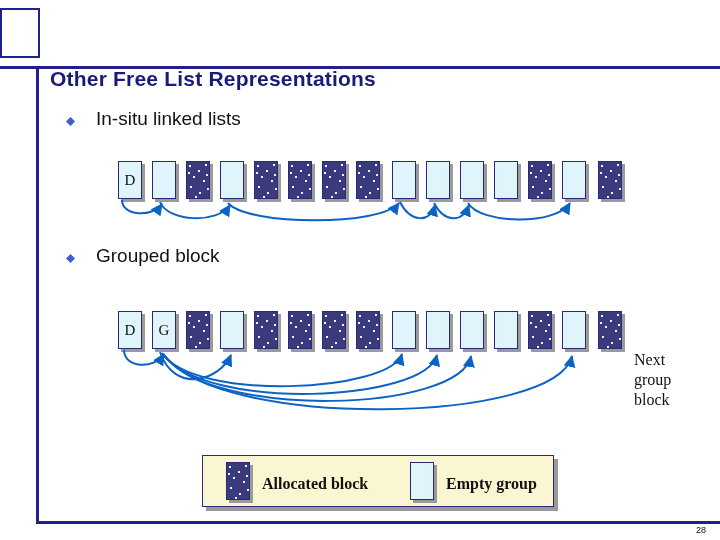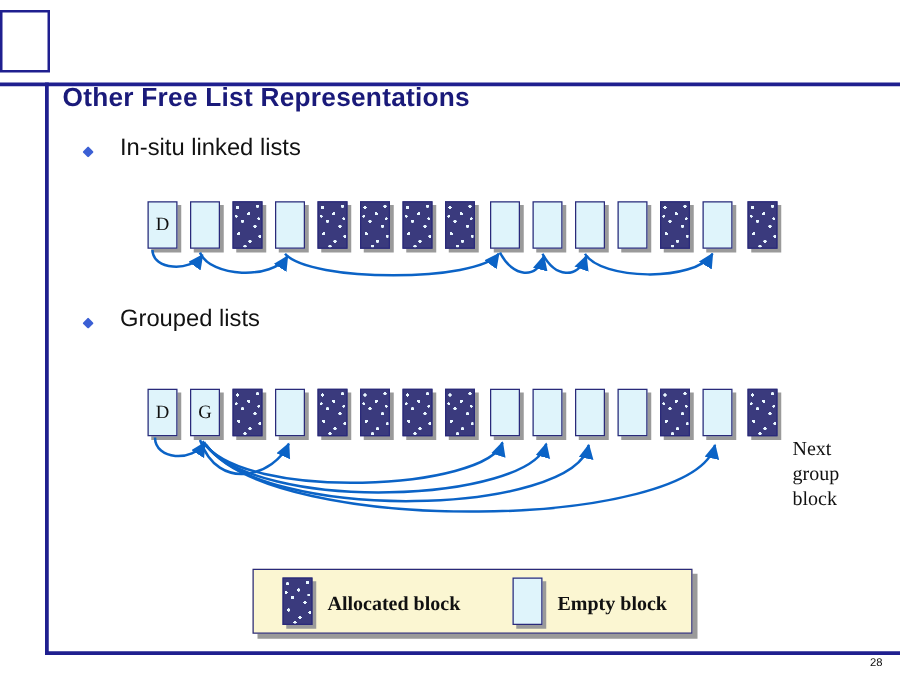--- a/index.html
+++ b/index.html
@@ -168,21 +168,21 @@
   <div class="shadow"></div>
   <div class="face empty"></div>
 </div>
 <div class="block" style="left:598px;top:161px;">
   <div class="shadow"></div>
   <div class="face alloc"></div>
 </div>
 
 <div class="bullet-row" style="left:66px;top:245px;">
   <span class="bullet-mark"></span>
-  <span class="bullet-text">Grouped lists</span>
+  <span class="bullet-text">Grouped block</span>
 </div>
 
 <div class="block" style="left:118px;top:311px;">
   <div class="shadow"></div>
   <div class="face empty"></div>
   <div class="lbl">D</div>
 </div>
 <div class="block" style="left:152px;top:311px;">
   <div class="shadow"></div>
   <div class="face empty"></div>
@@ -271,15 +271,15 @@
 <div class="legend"></div>
 <div class="block" style="left:226px;top:462px;">
   <div class="shadow"></div>
   <div class="face alloc"></div>
 </div>
 <div class="legend-label" style="left:262px;top:475px;">Allocated block</div>
 <div class="block" style="left:410px;top:462px;">
   <div class="shadow"></div>
   <div class="face empty"></div>
 </div>
-<div class="legend-label" style="left:446px;top:475px;">Empty block</div>
+<div class="legend-label" style="left:446px;top:475px;">Empty group</div>
 
 <div class="page-num">28</div>
 
 </body></html>

